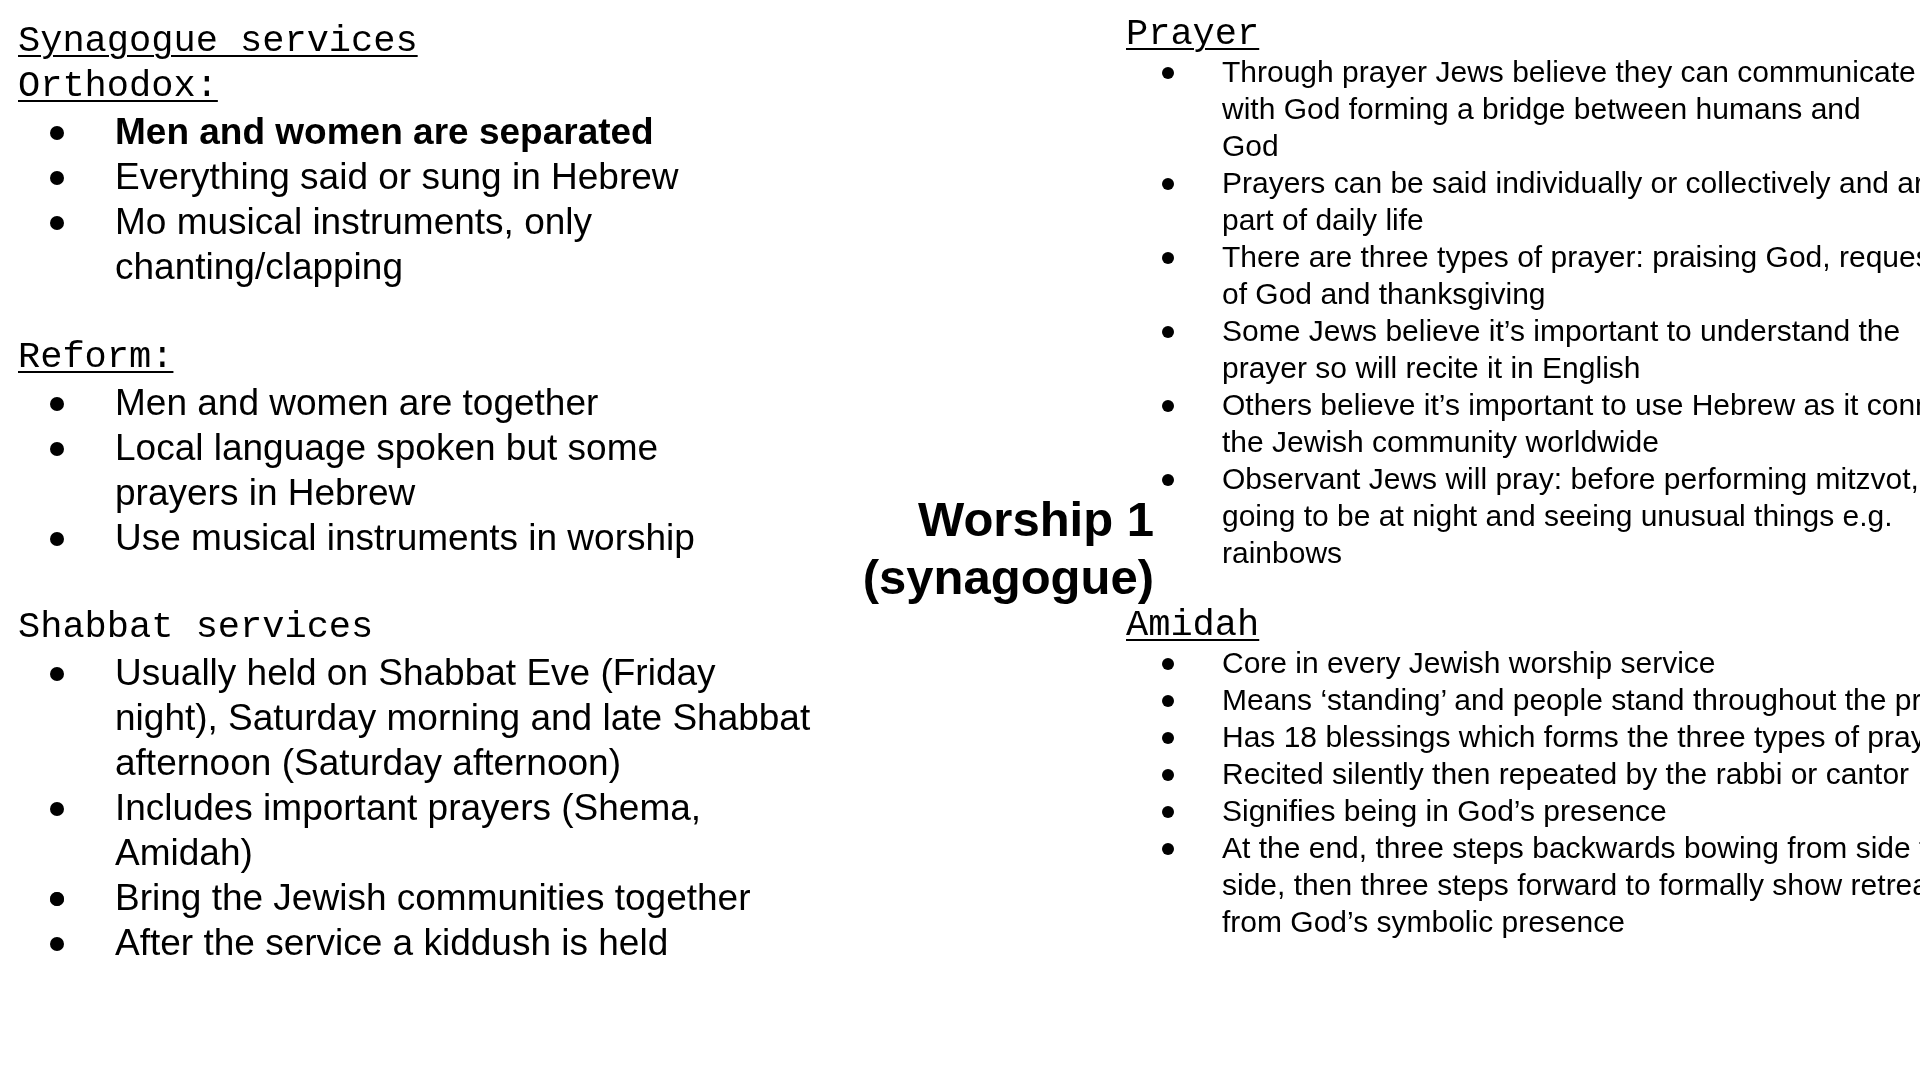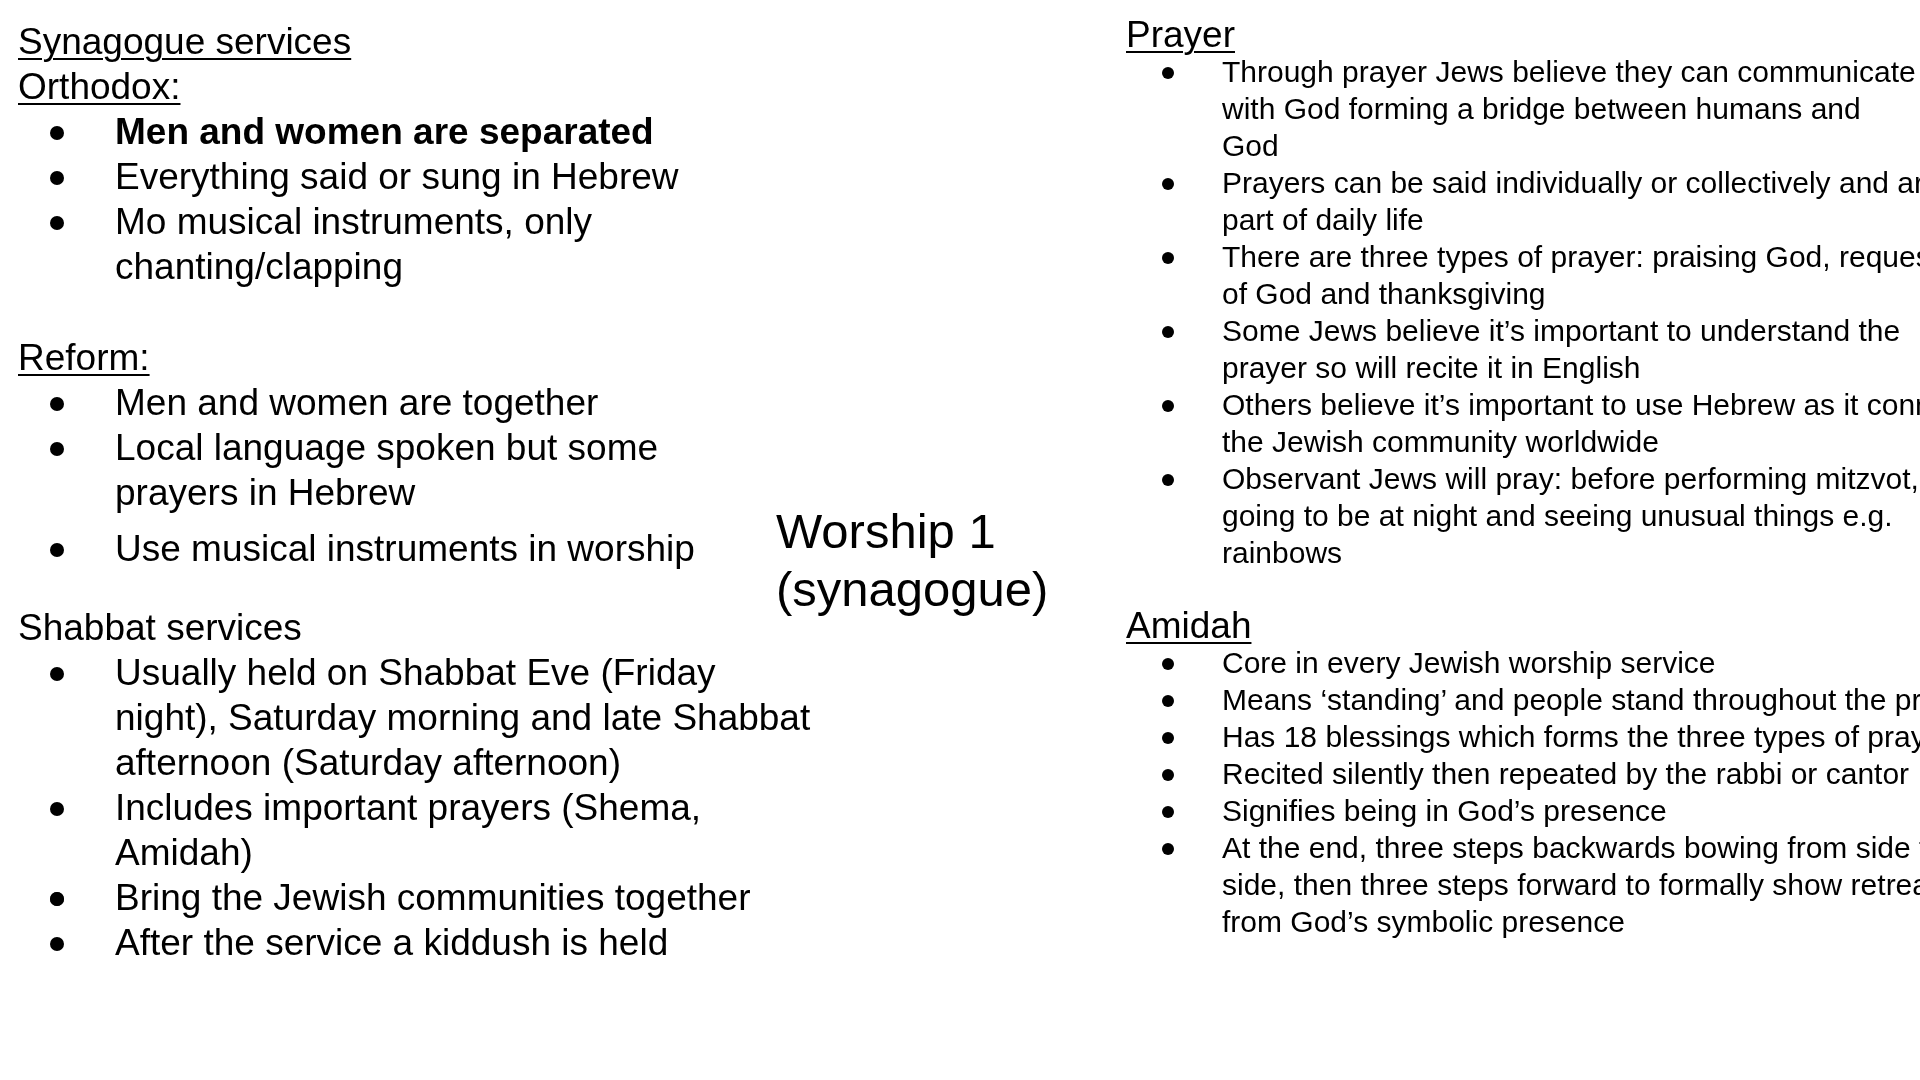--- a/index.html
+++ b/index.html
@@ -15,20 +15,21 @@
       color: #000000;
       font-family: "Liberation Sans", sans-serif;
     }
     .section {
       position: absolute;
     }
     .heading {
       margin: 0;
       font-weight: normal;
       white-space: nowrap;
+      font-family: Liberation Mono, monospace;
     }
     .heading.underline {
       text-decoration: underline;
       text-decoration-thickness: 2px;
       text-underline-offset: 4px;
     }
     ul.bullets {
       list-style: none;
       margin: 0;
       padding: 0;
@@ -65,25 +66,25 @@
     #sec-synagogue { top: 19px; width: 780px; }
     #sec-reform { top: 335px; width: 780px; }
     #sec-shabbat { top: 605px; width: 780px; }
 
     
     .title {
       position: absolute;
       left: 760px;
       width: 390px;
       top: 486px;
-      text-align: left;
-      font-weight: normal;
+      text-align: right;
+      font-weight: bold;
       font-size: 49px;
       line-height: 58px;
-      margin: 16px;
+      margin: 4px;
     }
 
     
     .right {
       left: 1126px;
       width: 790px;
     }
     .right .heading {
       font-size: 37px;
       line-height: 37px;
@@ -128,21 +129,21 @@
   <h3 class="heading underline">Reform:</h3>
   <ul class="bullets">
     <li style="width:600px;">
       <span class="dot"></span>
       <span>Men and women are together</span>
     </li>
     <li style="width:580px;">
       <span class="dot"></span>
       <span>Local language spoken but some prayers in Hebrew</span>
     </li>
-    <li style="width:700px;margin-top:11px;">
+    <li style="width:700px;">
       <span class="dot"></span>
       <span>Use musical instruments in worship</span>
     </li>
   </ul>
 </div>
 
 <div class="section left" id="sec-shabbat">
   <h3 class="heading">Shabbat services</h3>
   <ul class="bullets">
     <li style="width:700px;">

